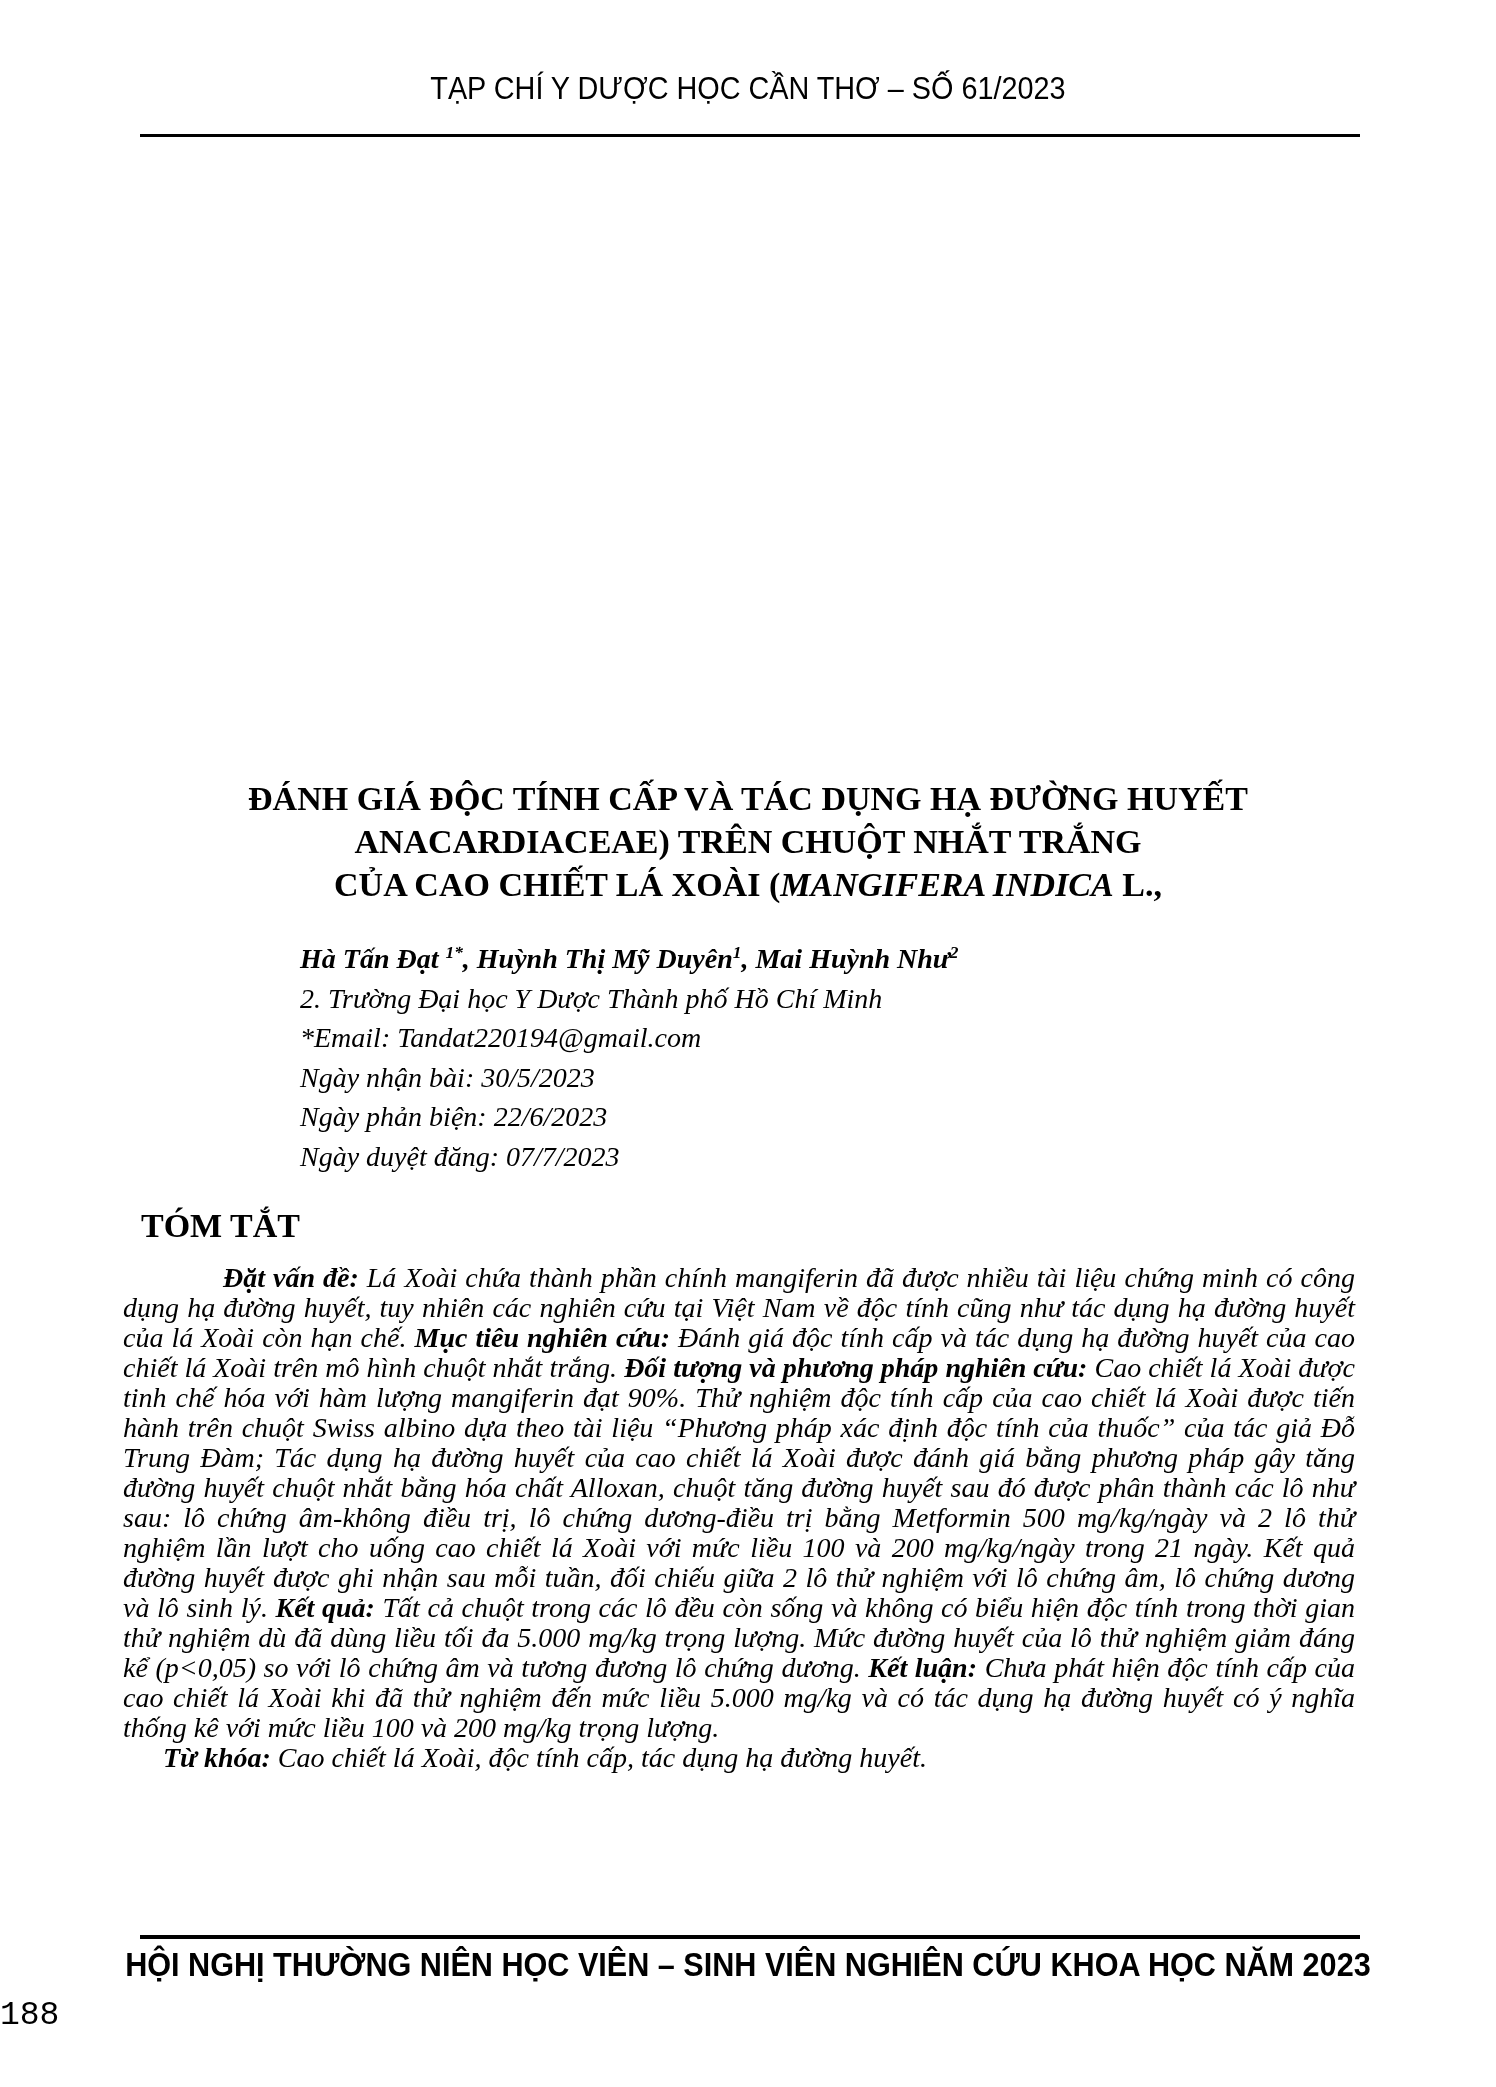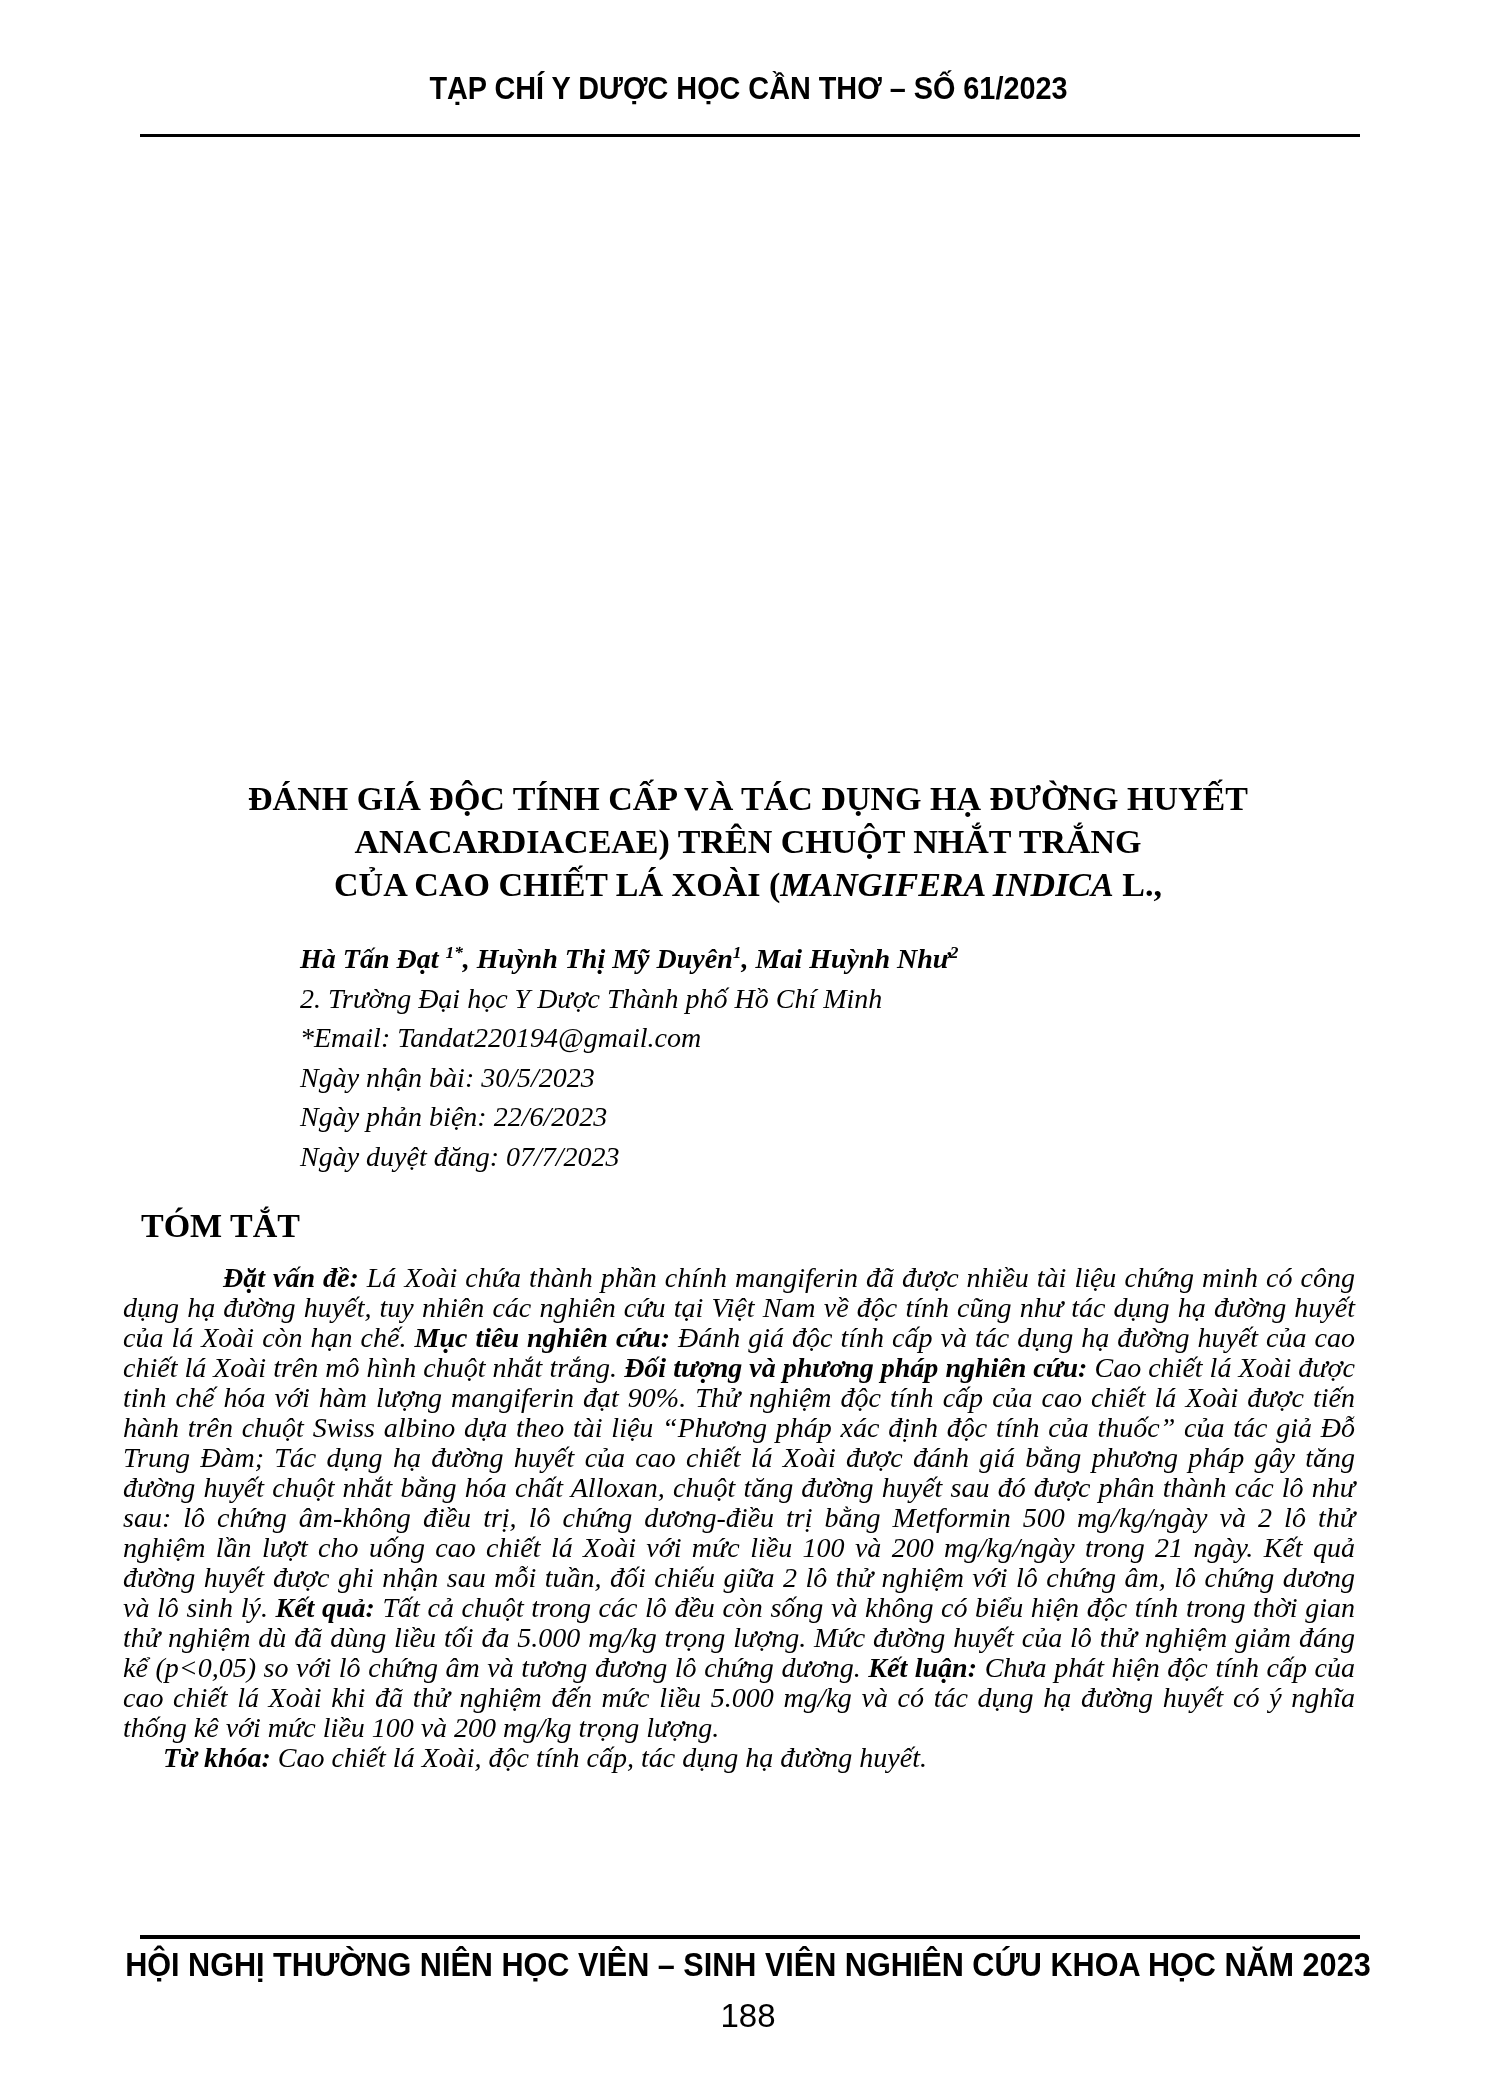--- a/index.html
+++ b/index.html
@@ -10,21 +10,21 @@
     background:#ffffff;
     color:#000;
     font-family:"Liberation Serif", serif;
     overflow:hidden;
   }
   
   .header-text{
     position:absolute;top:68px;left:0;right:0;
     text-align:center;
     font-family:"Liberation Sans", sans-serif;
-    font-weight:700;font-size:32px;line-height:40px;
+    font-weight:400;font-size:32px;line-height:40px;
     white-space:nowrap;
   }
   .squeeze{display:inline-block;transform:scaleX(0.9);transform-origin:center;}
   .header-rule{
     position:absolute;top:134px;left:140px;right:136px;height:3px;background:#000;
   }
   
   .title{
     position:absolute;top:777px;left:110px;right:110px;
     text-align:center;font-weight:700;font-size:34px;line-height:43px;
@@ -55,22 +55,22 @@
   }
   .footer-text{
     position:absolute;top:1943px;left:0;right:0;
     text-align:center;
     font-family:"Liberation Sans", sans-serif;
     font-weight:700;font-size:34px;line-height:42px;
     white-space:nowrap;
   }
   .page-number{
     position:absolute;top:1996px;left:0;right:0;
-    text-align:center;
-    font-family:Liberation Sans, sans-serif;
+    text-align:left;
+    font-family:Liberation Mono, monospace;
     font-size:33px;line-height:40px;
   }
 </style>
 </head>
 <body>
 
 <div class="page">
 
   <div class="header-text">
     <span class="squeeze">TẠP CHÍ Y DƯỢC HỌC CẦN THƠ – SỐ 61/2023</span>

